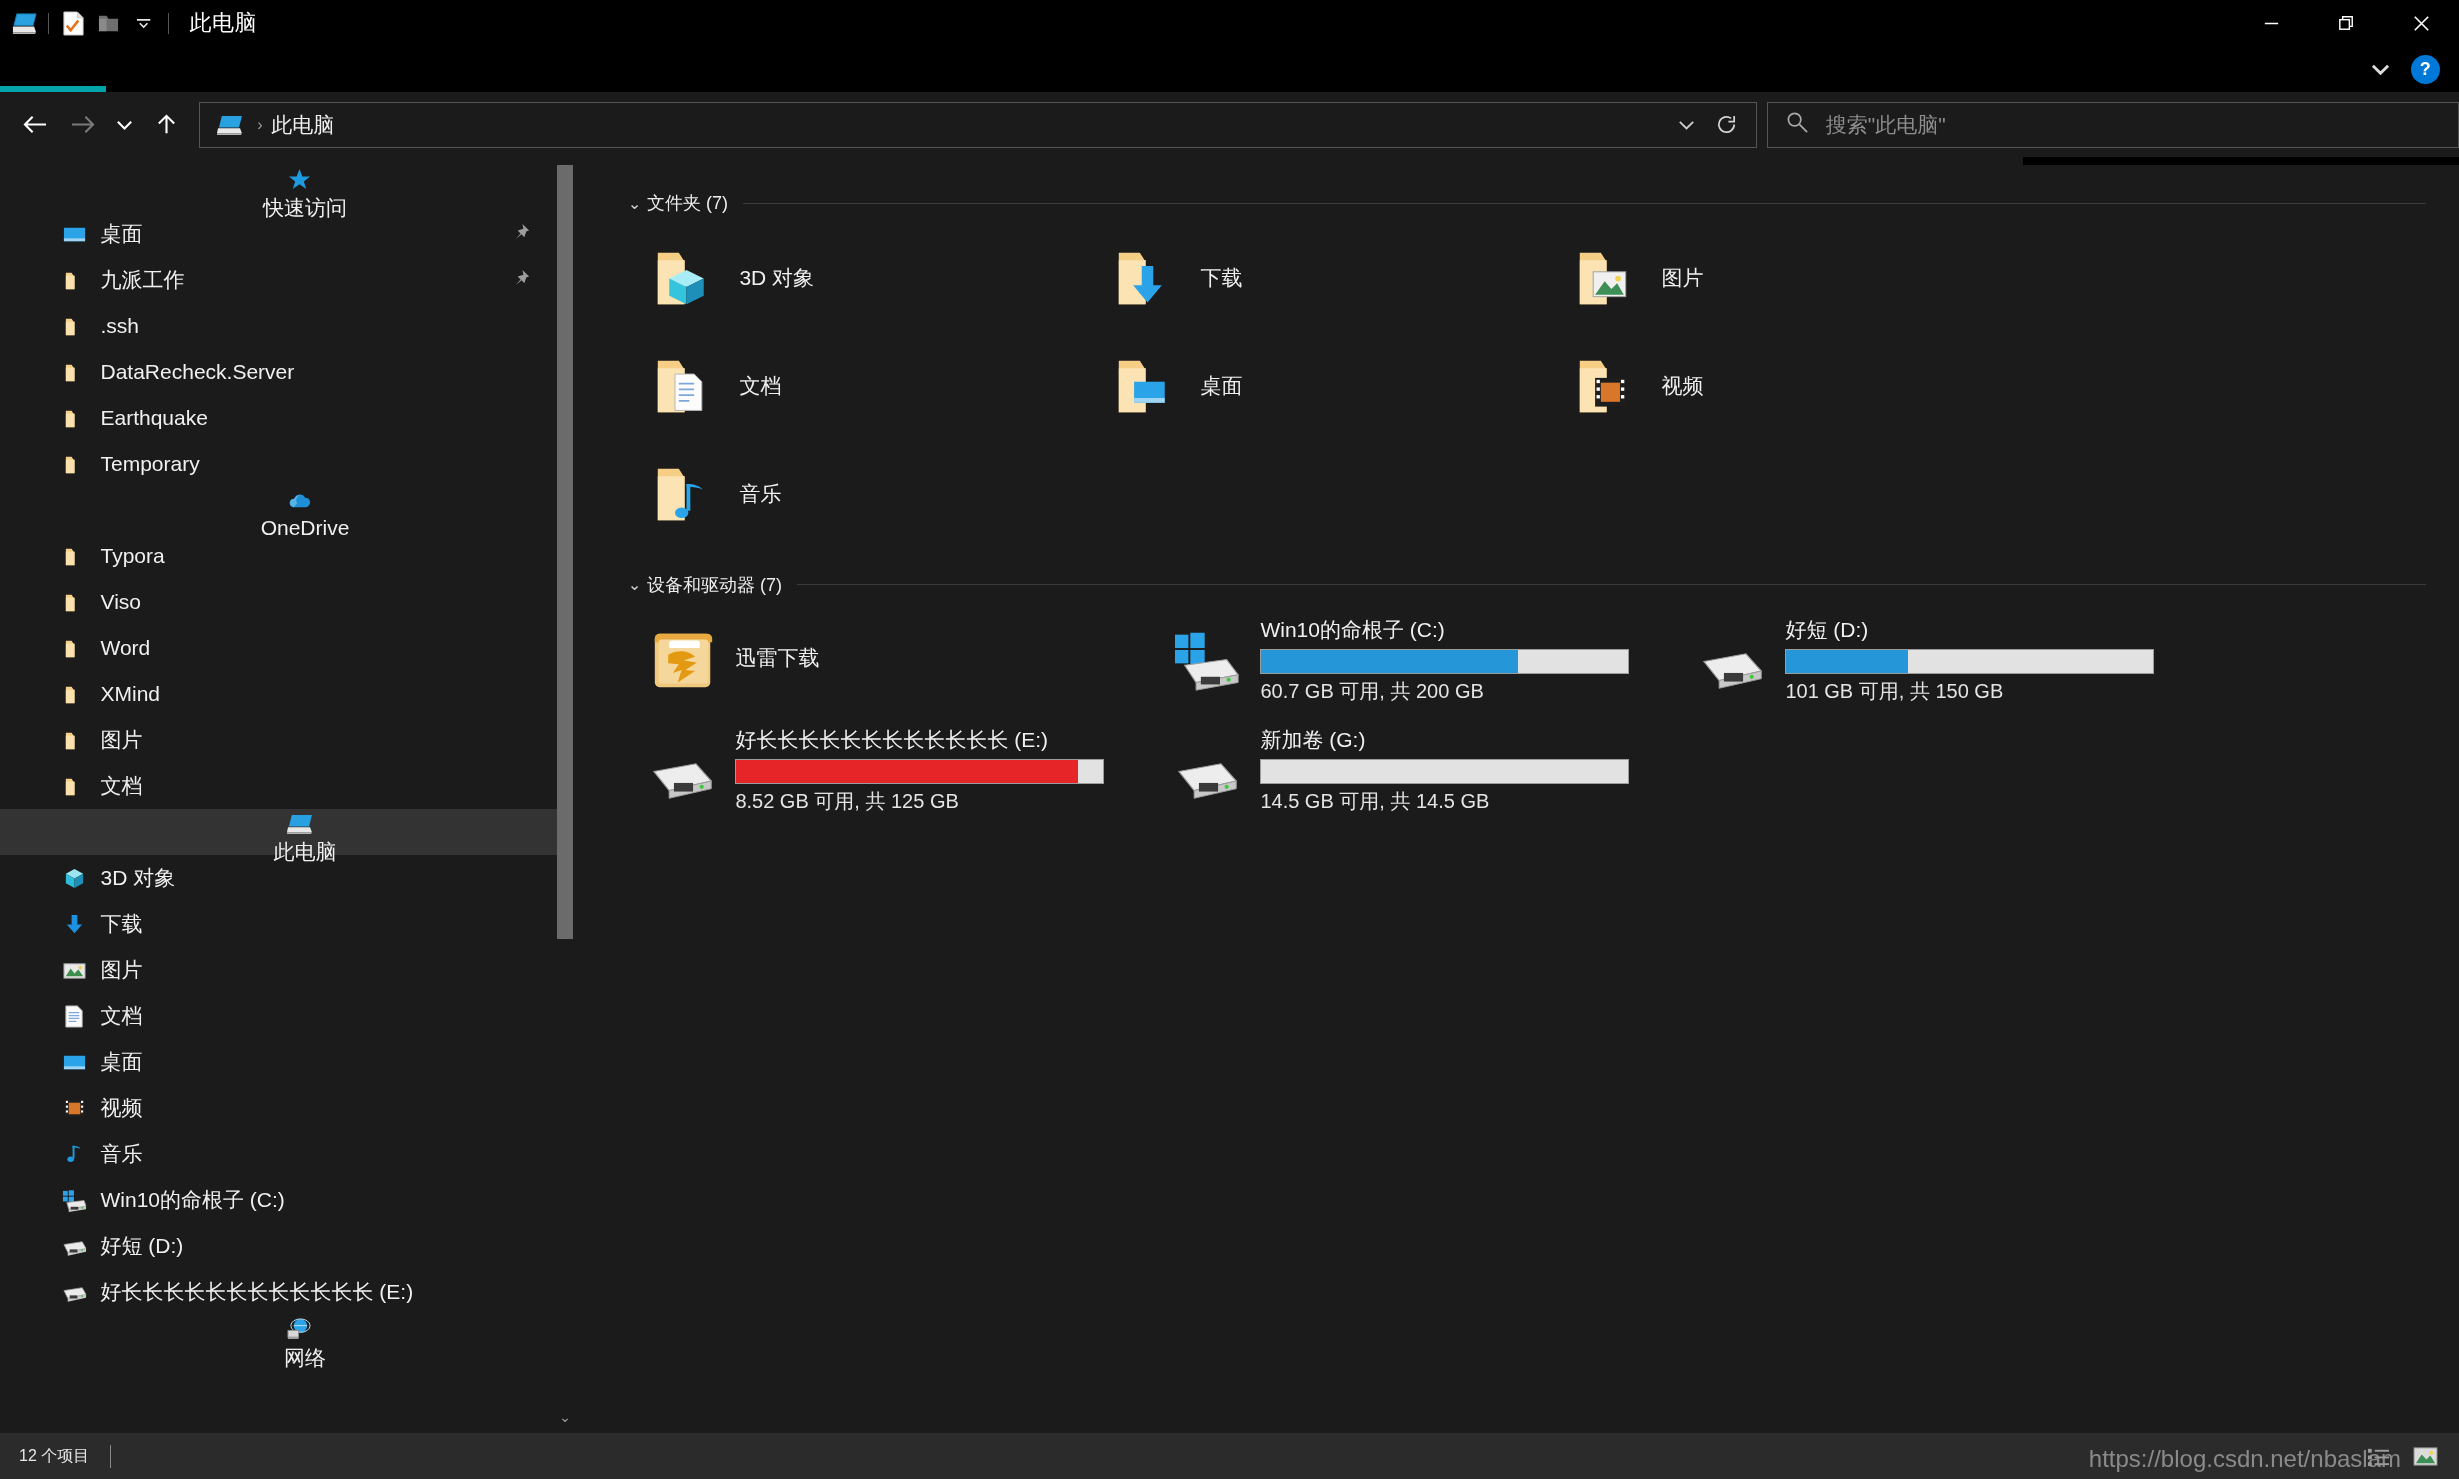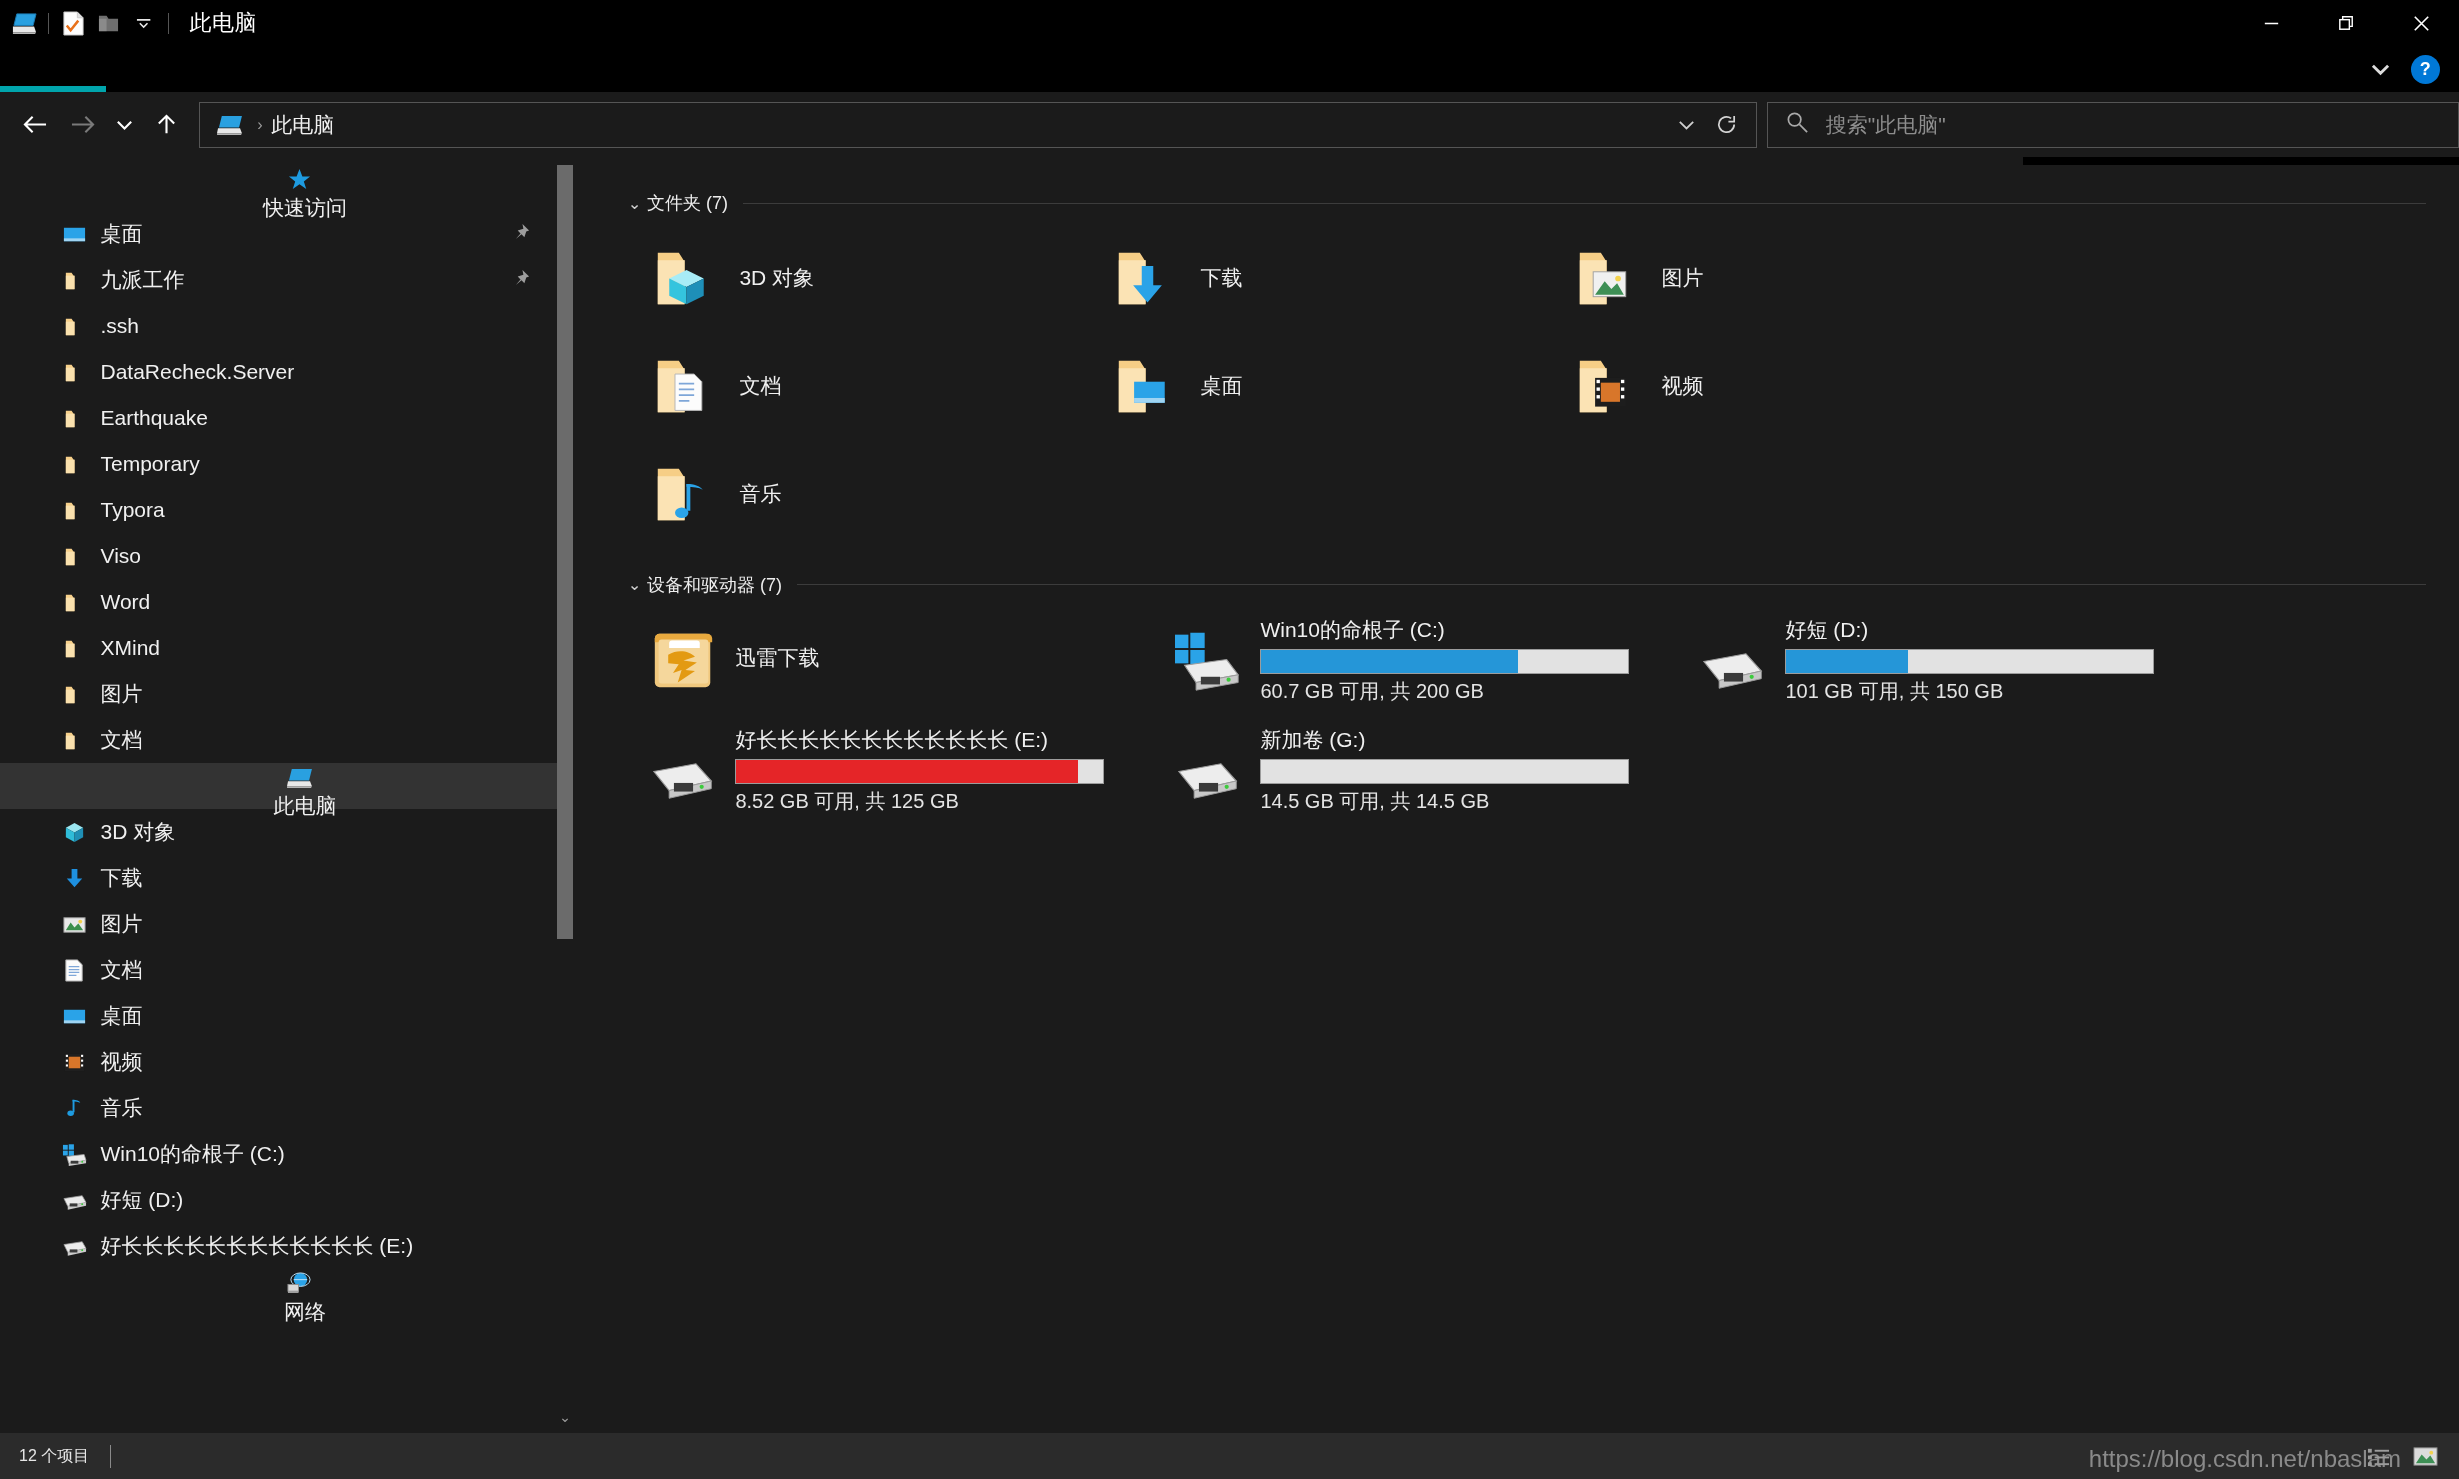--- a/index.html
+++ b/index.html
@@ -355,20 +355,29 @@
       <div class="sb-item child">
         <span class="sb-ico">
           <svg width="25" height="25" viewBox="0 0 26 26">
               <path d="M4,5 h6 l2,3 h1 v14 h-9 z" fill="#F7D08A"></path>
               <path d="M4,8 h9 v14 h-9 z" fill="#FAE1AE"></path>
             </svg>
         </span>
         <span class="sb-label">Temporary</span>
       </div>
 
+      <div class="sb-item root">
+        <span class="sb-ico">
+          <svg width="27" height="21" viewBox="0 0 28 22">
+            <path d="M8,17 a4.5,4.5 0 0 1 0.6,-9 a6,6 0 0 1 11.2,-1 a4.6,4.6 0 0 1 0.7,10 z" fill="#1E8FD5"></path>
+            <path d="M8,17 a4.5,4.5 0 0 1 0.6,-9 a6,6 0 0 1 6,-3.5 a5.5,5.5 0 0 0 -3,8.5 z" fill="#55B3E8"></path>
+          </svg>
+        </span>
+        <span class="sb-label">OneDrive</span>
+      </div>
 
       <div class="sb-item child">
         <span class="sb-ico">
           <svg width="25" height="25" viewBox="0 0 26 26">
               <path d="M4,5 h6 l2,3 h1 v14 h-9 z" fill="#F7D08A"></path>
               <path d="M4,8 h9 v14 h-9 z" fill="#FAE1AE"></path>
             </svg>
         </span>
         <span class="sb-label">Typora</span>
       </div>

